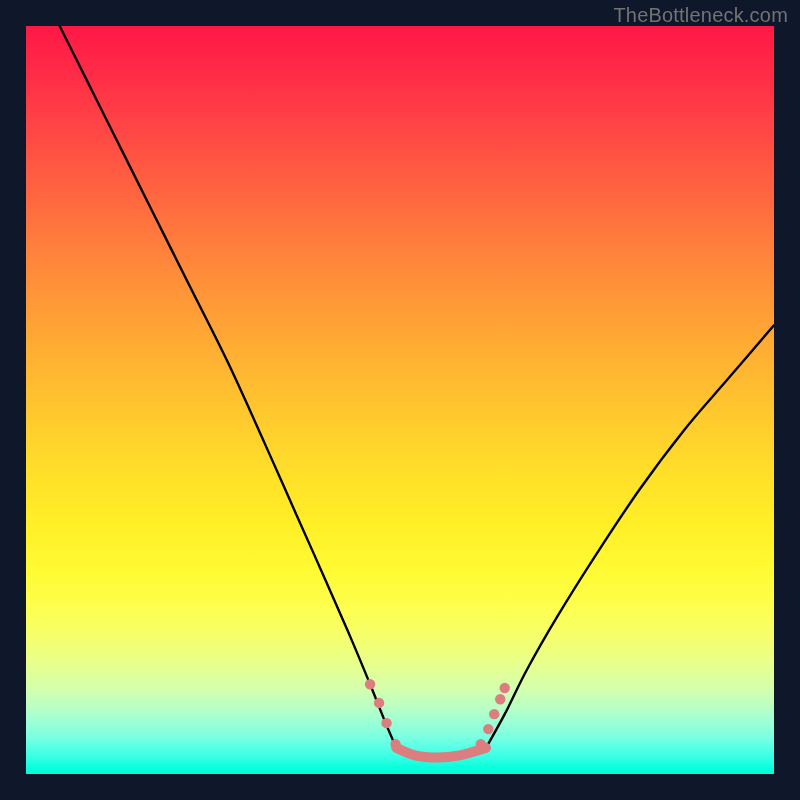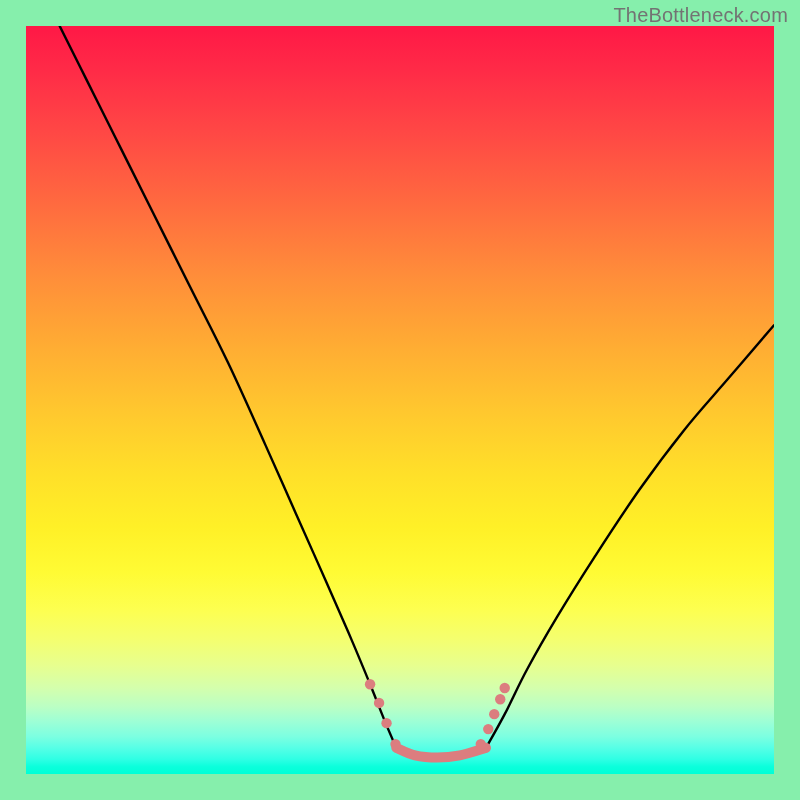--- a/index.html
+++ b/index.html
@@ -8,21 +8,21 @@
     width: 800px;
     height: 800px;
     overflow: hidden;
     background: #000;
     font-family: Arial, Helvetica, sans-serif;
   }
   .frame {
     position: relative;
     width: 800px;
     height: 800px;
-    background: #86efac;
+    background: #0f172a;
   }
   .plot-area {
     position: absolute;
     left: 26px;
     top: 26px;
     width: 748px;
     height: 748px;
     overflow: hidden;
     background: linear-gradient(
       to bottom,

